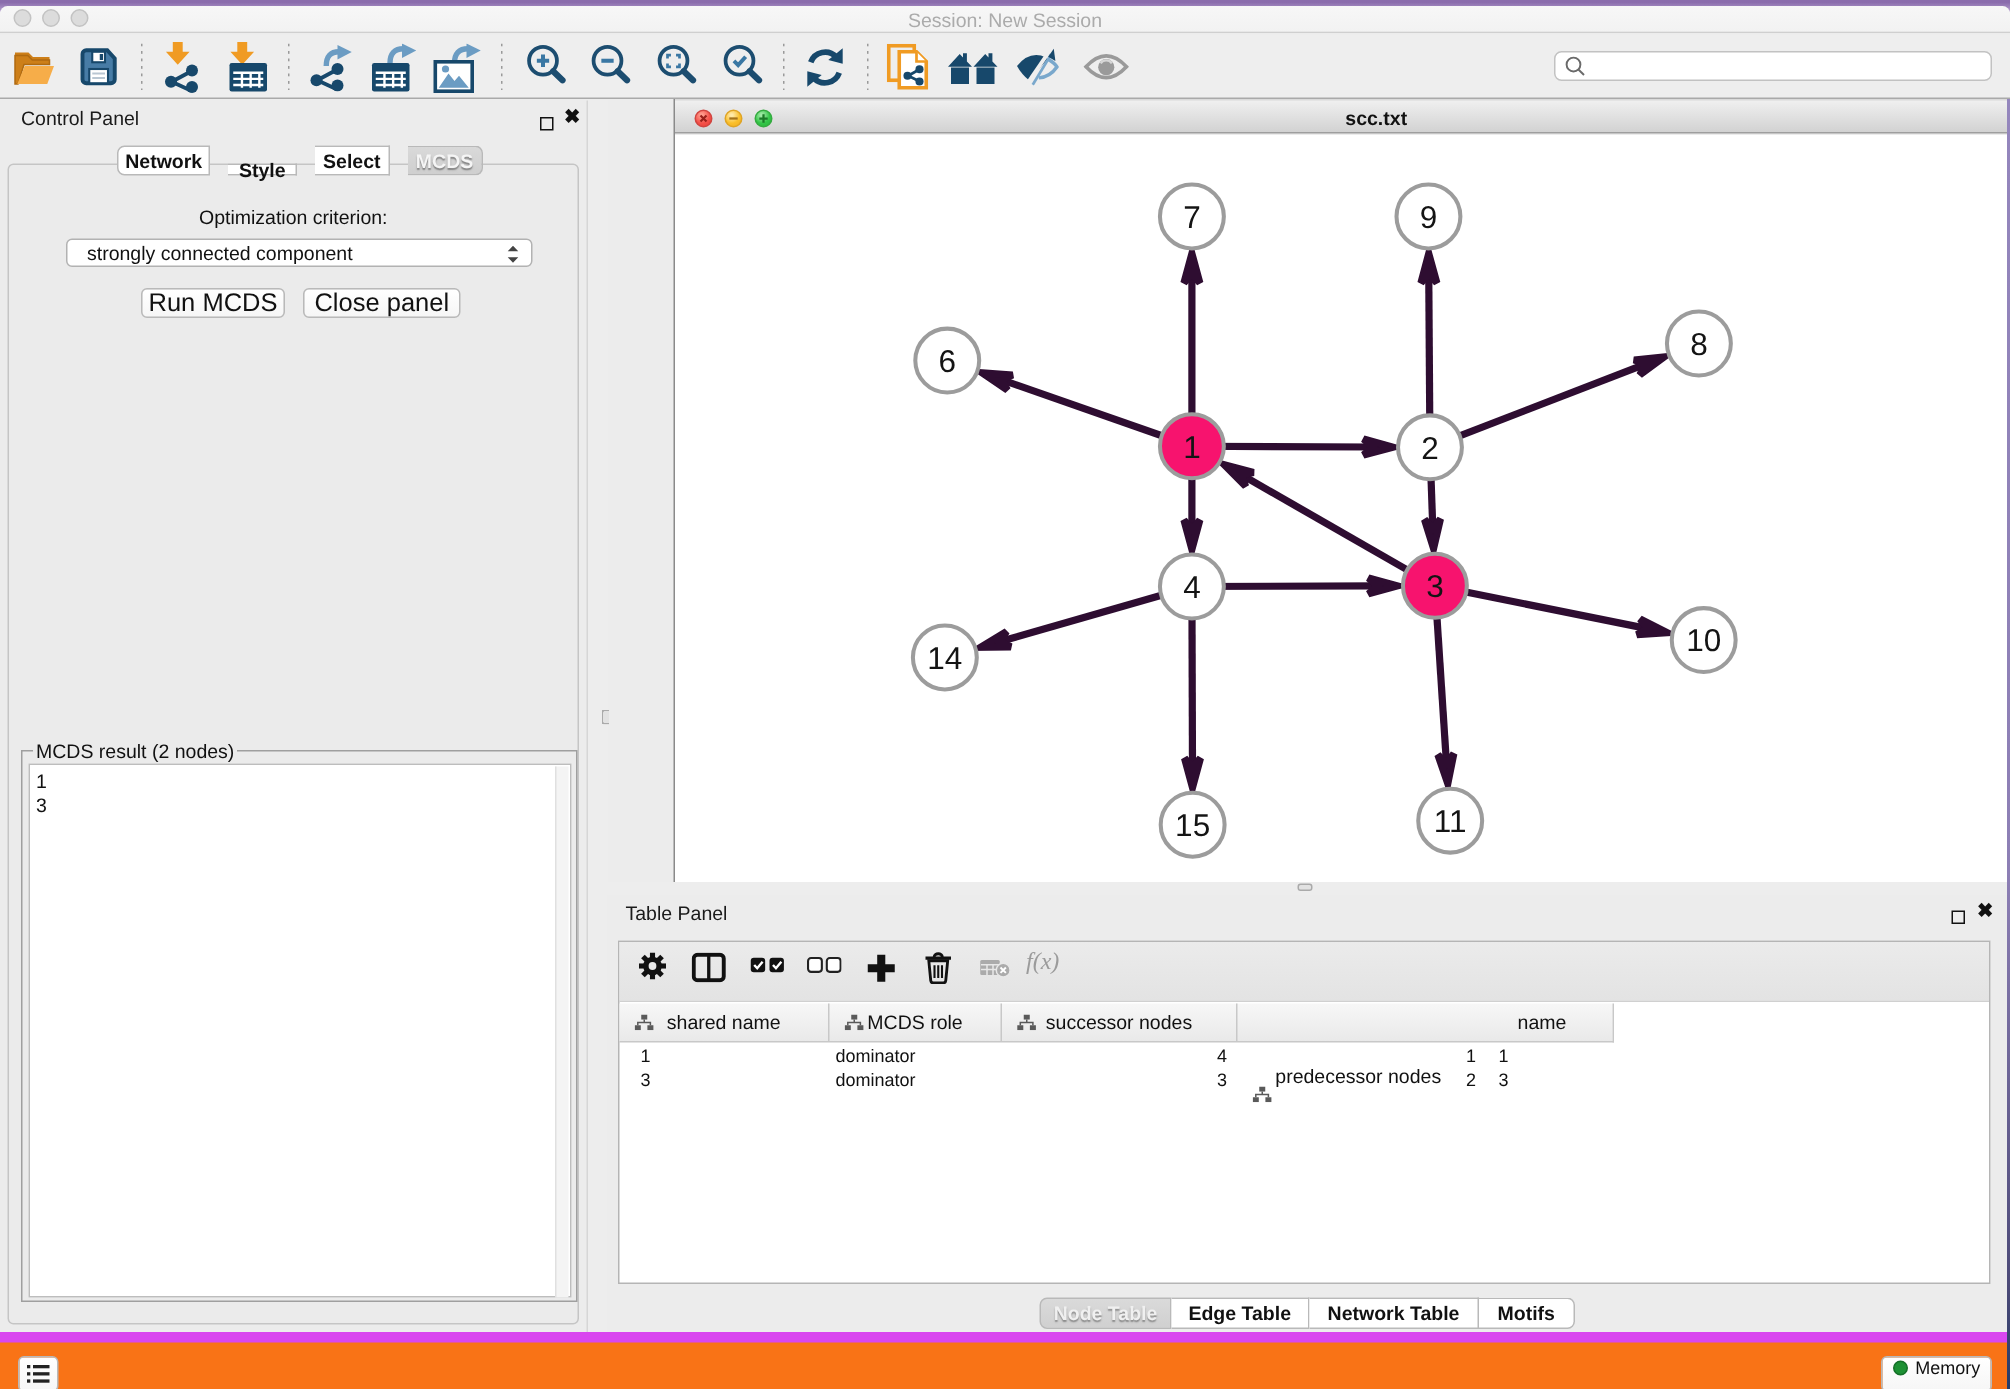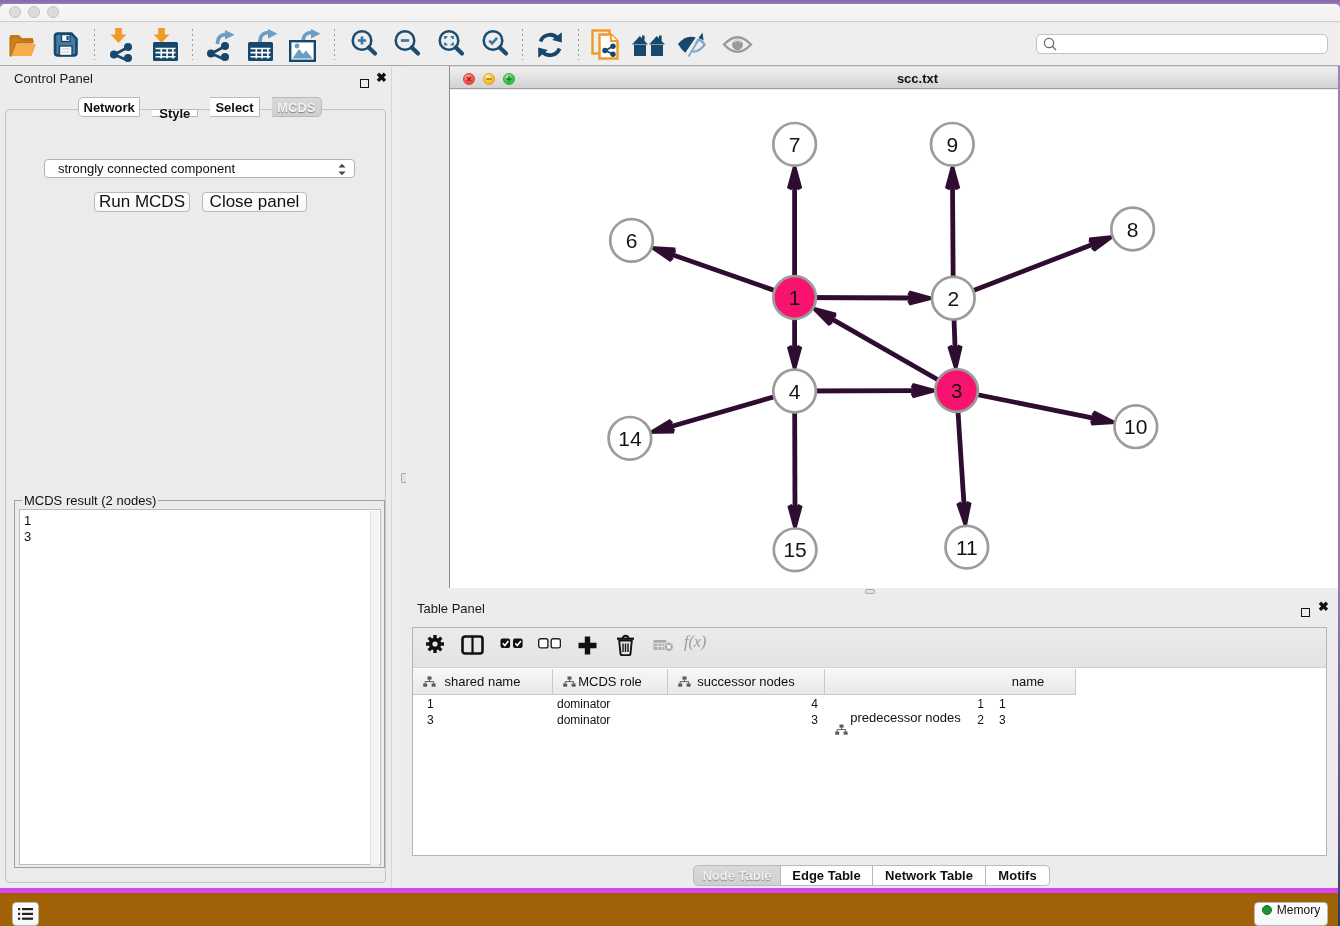--- a/index.html
+++ b/index.html
@@ -56,32 +56,33 @@
 #thead .col:last-child { border-right:none; }
 #thead .col svg { position:absolute; left:10px; top:7px; }
 .trow { position:absolute; left:0; width:913px; height:16px; font-size:12px; color:#111; }
 .trow span { position:absolute; top:1px; }
 
 #btabs { position:absolute; left:288px; top:268px; height:21px; display:flex; font-size:13px; font-weight:700; }
 #btabs .tab { border:1px solid #b9b9b9; border-left:none; background:#fff; color:#111; display:flex; align-items:center; justify-content:center;text-align:right; }
 #btabs .tab.sel { background:linear-gradient(#dadada,#d0d0d0); color:#f0f0f0; text-shadow:0 1px 1px rgba(130,130,130,.9); border-radius:5px 0 0 5px; border-left:1px solid #b9b9b9; }
 #btabs .tab:last-child { border-radius:0 5px 5px 0; }
 
-#statusbar { left:0; top:888px; width:1340px; height:38px; background:#a16207; border-top:5px solid #d946ef;padding-left:48px; }
+#statusbar { left:0; top:888px; width:1340px; height:38px; background:#f97316; border-top:7px solid #d946ef;padding-left:48px; }
 #listbtn { position:absolute; left:12px; top:9px; width:27px; height:24px; }
 #membtn { position:absolute; left:1254px; top:9px; width:74px; height:24px; font-size:12px; }
 #redge { left:1338px; top:66px; width:2px; height:860px; background:linear-gradient(#9486bd 0%, #8d7fb5 60%, #4c4a78 92%, #253c68 100%); }
 .graph { position:absolute; left:0; top:-2px; }
 </style></head>
 <body>
 <div id="desktop" class="abs"></div>
 <div id="mactitle" class="abs">
   <span class="dot" style="left:9px;"></span>
     <span class="dot" style="left:28px;"></span>
     <span class="dot" style="left:47px;"></span>
+  <div class="title">Session: New Session</div>
 </div>
 <div id="toolbar" class="abs">
     <div class="sep" style="left:94px;"></div>
     <div class="sep" style="left:192px;"></div>
     <div class="sep" style="left:334px;"></div>
     <div class="sep" style="left:522px;"></div>
     <div class="sep" style="left:578px;"></div>
     <svg style="position:absolute;left:8px;top:9px;" width="28" height="26" viewBox="0 0 28 26">
       <path d="M2 3 L11 3 L14 6 L25 6 L25 11 L2 11 Z" fill="#cd7f19"></path>
       <path d="M2 24 L2 5 L10.5 5 L13.5 8 L25 8 L25 11 L8 11 L4 24 Z" fill="#cd7f19" stroke="#b06a10" stroke-width="1"></path>
@@ -192,20 +193,21 @@
   <div class="hdr">Control Panel</div>
   <div class="winbtns" style="left:360px; top:7px;"><span class="sqico"></span></div>
   <div class="winbtns xico" style="left:376px; top:3px;">✖</div>
   <div id="cp-content"></div>
   <div id="tabs">
       <div class="tab" style="width:73px;">Network</div>
       <div class="tab" style="width:54px;margin-top:12px;">Style</div>
       <div class="tab" style="width:58px;">Select</div>
       <div class="tab sel" style="width:59px;">MCDS</div>
     </div>
+  <div id="optlabel">Optimization criterion:</div>
   <div id="combo">strongly connected component
     <svg width="12" height="15" viewBox="0 0 12 15">
         <path d="M2.5 5.5 L6 1.8 L9.5 5.5 Z M2.5 9.5 L6 13.2 L9.5 9.5 Z" fill="#444"></path>
       </svg>
   </div>
   <div id="runbtn" class="btn">Run MCDS</div>
   <div id="closebtn" class="btn">Close panel</div>
   <div id="fieldset">
     <div class="legend">MCDS result (2 nodes)</div>
     <div id="resultbox">

